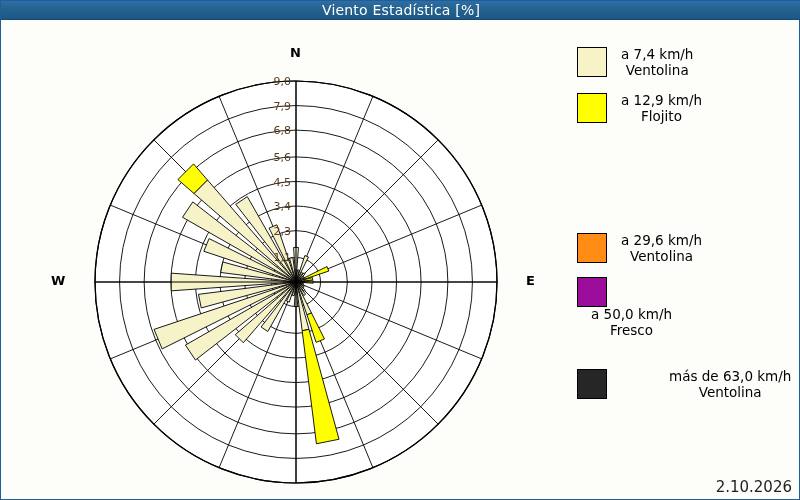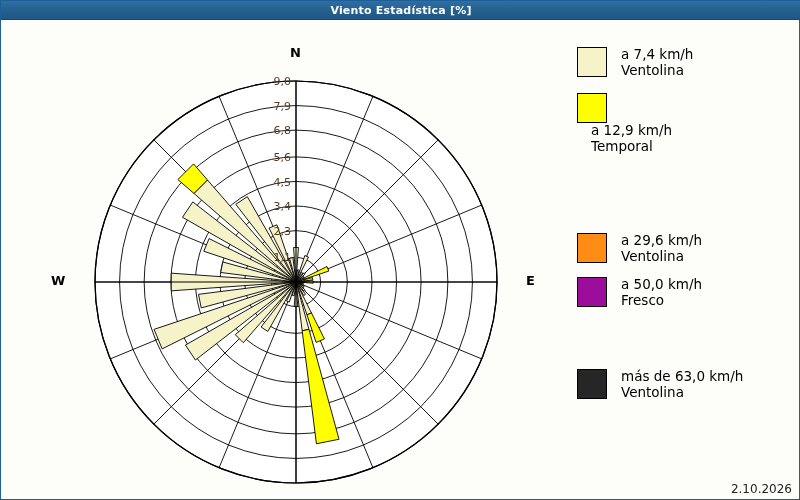--- a/index.html
+++ b/index.html
@@ -13,21 +13,21 @@
     border:1px solid #1f5f99;background:#fdfdfa;
   }
   
   #titlebar{
     position:absolute;left:0;top:0;width:800px;height:18px;
     background:linear-gradient(to bottom,#2f6ea5 0%,#24628f 45%,#1d5887 100%);
     border-bottom:1px solid #17486f;
     display:flex;align-items:center;justify-content:center;
   }
   #titlebar .ttl{
-    color:#ffffff;font-size:11px;font-weight:bold;letter-spacing:.2px;
+    color:#ffffff;font-size:14px;font-weight:normal;letter-spacing:.2px;
     font-family:"DejaVu Sans","Liberation Sans",sans-serif;
   }
   
   #panel{
     position:absolute;left:1px;top:19px;width:796px;height:479px;
     background:#fdfdfa;
   }
   
   #rose{position:absolute;left:0px;top:0px;width:570px;height:479px;}
   #rose svg{display:block;}
@@ -43,24 +43,24 @@
     position:absolute;display:flex;align-items:flex-start;
   }
   .lg-sw{
     width:30px;height:30px;border:1px solid #000;flex:0 0 auto;
     box-sizing:border-box;
   }
   .lg-txt{
     margin-left:14px;font-size:13.5px;color:#000;line-height:15.5px;
     font-family:"DejaVu Sans","Liberation Sans",sans-serif;white-space:nowrap;
   }
-  .lg-txt .l2{display:block;}
+  .lg-txt .l2{display:block;text-align:center;}
   
   #datestamp{
-    position:absolute;right:6px;bottom:3px;font-size:12px;color:#222;
+    position:absolute;right:6px;bottom:3px;font-size:15px;color:#222;
     font-family:"DejaVu Sans","Liberation Sans",sans-serif;
   }
 </style>
 </head>
 <body>
 
 <div id="app">
 
   <div id="titlebar">
     <span class="ttl">Viento Estadística [%]</span>
@@ -163,33 +163,33 @@
       <div class="dirlabel" id="lbl-e" style="left: 524px; top: 253px;">E</div>
 
       <div class="dirlabel" id="lbl-w" style="left: 49px; top: 253px;">W</div>
     </div>
 
     <div id="legend">
         <div class="lg-row" style="left: 0px; top: 27px;">
           <div class="lg-sw" style="background: rgb(247, 243, 200);"></div>
           <div class="lg-txt"><span>a 7,4 km/h</span><span class="l2">Ventolina</span></div>
         </div>
-        <div class="lg-row" style="left: 0px; top: 73px; flex-direction: column;">
+        <div class="lg-row" style="left: 0px; top: 73px;">
           <div class="lg-sw" style="background: rgb(255, 255, 0);"></div>
-          <div class="lg-txt"><span>a 12,9 km/h</span><span class="l2">Temporal</span></div>
+          <div class="lg-txt"><span>a 12,9 km/h</span><span class="l2">Flojito</span></div>
         </div>
         <div class="lg-row" style="left: 0px; top: 165px; margin-top: 48px;">
           <div class="lg-sw" style="background: rgb(255, 140, 20);"></div>
           <div class="lg-txt"><span>a 29,6 km/h</span><span class="l2">Ventolina</span></div>
         </div>
-        <div class="lg-row" style="left: 0px; top: 257px;">
+        <div class="lg-row" style="left: 0px; top: 257px; flex-direction: column;">
           <div class="lg-sw" style="background: rgb(156, 13, 156);"></div>
           <div class="lg-txt"><span>a 50,0 km/h</span><span class="l2">Fresco</span></div>
         </div>
-        <div class="lg-row" style="left: 0px; top: 349px;">
+        <div class="lg-row" style="left: 0px; top: 349px; gap: 48px;">
           <div class="lg-sw" style="background: rgb(38, 38, 38);"></div>
           <div class="lg-txt"><span>más de 63,0 km/h</span><span class="l2">Ventolina</span></div>
         </div>
       </div>
 
     <div id="datestamp">2.10.2026</div>
   </div>
 
 </div>
 

